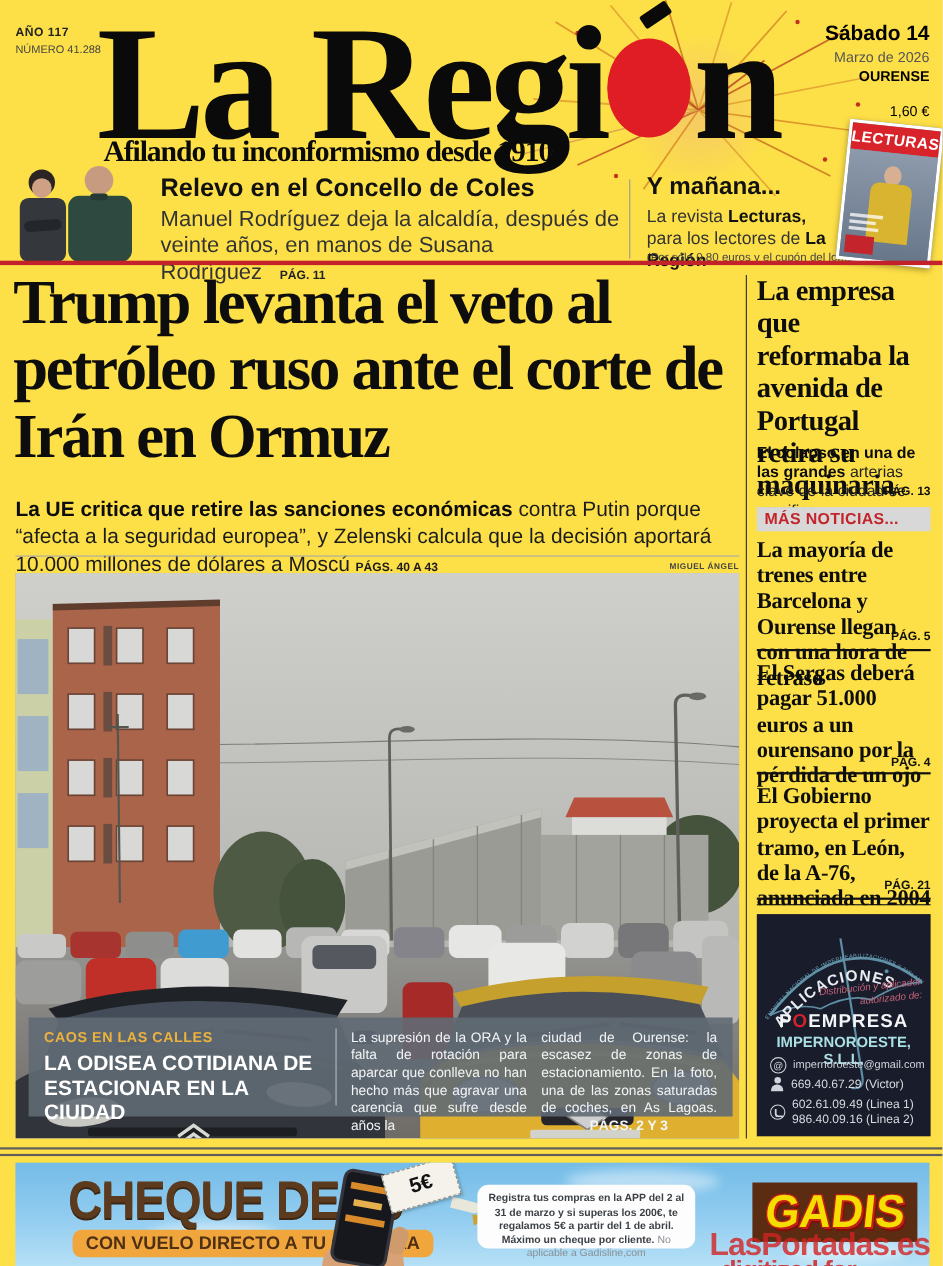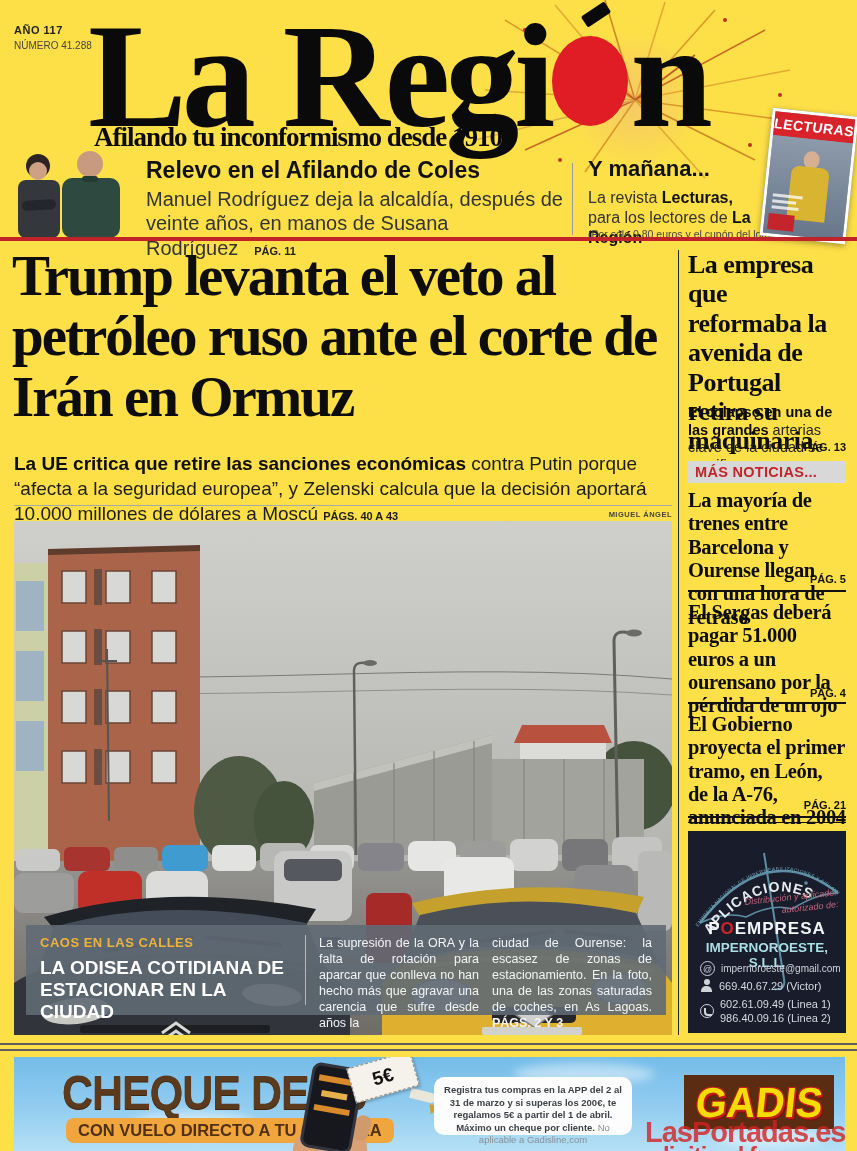--- a/index.html
+++ b/index.html
@@ -56,21 +56,21 @@
 
   .photo { position:absolute; left:14px; top:521px; width:658px; height:514px; overflow:hidden; background:#b9b9b5; }
   .photo svg { display:block; }
 
   .caption { position:absolute; left:12px; right:6px; bottom:20px; height:90px; background:rgba(96,106,116,.9); display:flex; gap:13px; padding:10px 14px; }
   .cap-block1 { width:252px; flex:none; }
   .kicker { font-size:13px; font-weight:bold; color:#edb23c; letter-spacing:.5px; }
   .cap-title { margin-top:7px; font-size:19px; font-weight:bold; color:#fff; line-height:1.15; }
   .cap-div { width:1px; background:rgba(255,255,255,.55); flex:none; }
   .cap-col { flex:1; font-size:12.5px; line-height:1.28; color:#f2f4f6; text-align:justify; }
-  .cap-col .pgs { font-weight:bold; white-space:nowrap; }
+  .cap-col .pgs { font-weight:bold; white-space:nowrap;margin-left:44px; }
 
   
   .side-vline { position:absolute; left:678px; top:250px; width:1px; height:785px; background:#2a2a2a; }
   .sb { position:absolute; left:688px; width:158px; }
   .sb-serif { font-family:"Liberation Serif", serif; font-weight:bold; color:#0d0d0d; }
   .sb-top-hl { top:250px; font-size:26px; line-height:1.13; letter-spacing:-.5px; }
   .sb-top-sub { top:404px; font-size:14.5px; line-height:1.22; color:#222; }
   .sb-top-sub b { color:#0d0d0d; }
   .sb-pg { text-align:right; font-size:11px; font-weight:bold; color:#111; }
   .sb-top-pg { top:441px; }
@@ -165,31 +165,37 @@
         <circle cx="315" cy="95" r="2"></circle>
       <circle cx="95" cy="160" r="2"></circle>
         <circle cx="285" cy="145" r="2"></circle>
         <circle cx="30" cy="115" r="1.6"></circle>
     </g>
   </svg>
 
   <div class="masthead"><span>La Regi</span><span class="red-o"><span class="accent"></span></span><span>n</span></div>
   <div class="tagline">Afilando tu inconformismo desde 1910</div>
 
+  <div class="date-block">
+    <div class="day">Sábado 14</div>
+    <div class="month">Marzo de 2026</div>
+    <div class="city">OURENSE</div>
+    <div class="price">1,60 €</div>
+  </div>
 
   <svg class="people-svg" viewBox="0 0 132 92">
     <circle cx="34" cy="20" r="12" fill="#2b2423"></circle>
     <circle cx="34" cy="25" r="9" fill="#cfa184"></circle>
     <rect x="14" y="34" width="42" height="58" rx="8" fill="#34373c"></rect>
     <rect x="18" y="54" width="34" height="10" rx="5" fill="#23262a" transform="rotate(-4 35 59)"></rect>
     <circle cx="86" cy="18" r="13" fill="#c79b80"></circle>
     <rect x="58" y="32" width="58" height="60" rx="10" fill="#2e4a40"></rect>
     <rect x="78" y="30" width="16" height="6" rx="3" fill="#243b33"></rect>
   </svg>
-  <div class="coles-title">Relevo en el Afilando de Coles</div>
+  <div class="coles-title">Relevo en el Concello de Coles</div>
   <p class="coles-text"><span>Manuel Rodríguez deja la alcaldía, después de veinte años, en manos de Susana Rodríguez</span><span class="pg">PÁG. 11</span></p>
 
   <div class="manana-divider"></div>
   <div class="manana-title">Y mañana...</div>
   <p class="manana-text"><span>La revista </span><b>Lecturas,</b><span> para los lectores de </span><b>La Región</b></p>
   <div class="manana-note">(Por sólo 0,80 euros y el cupón del lomo)</div>
 
   <div class="magazine">
     <div class="mag-head">
         <span>LECTURAS</span>

